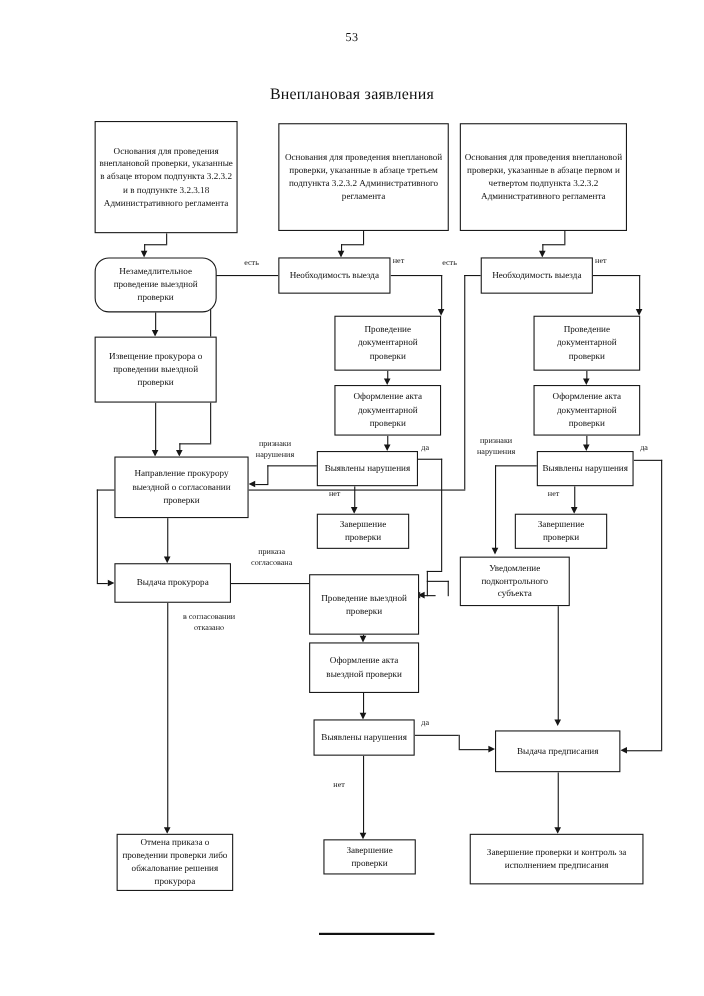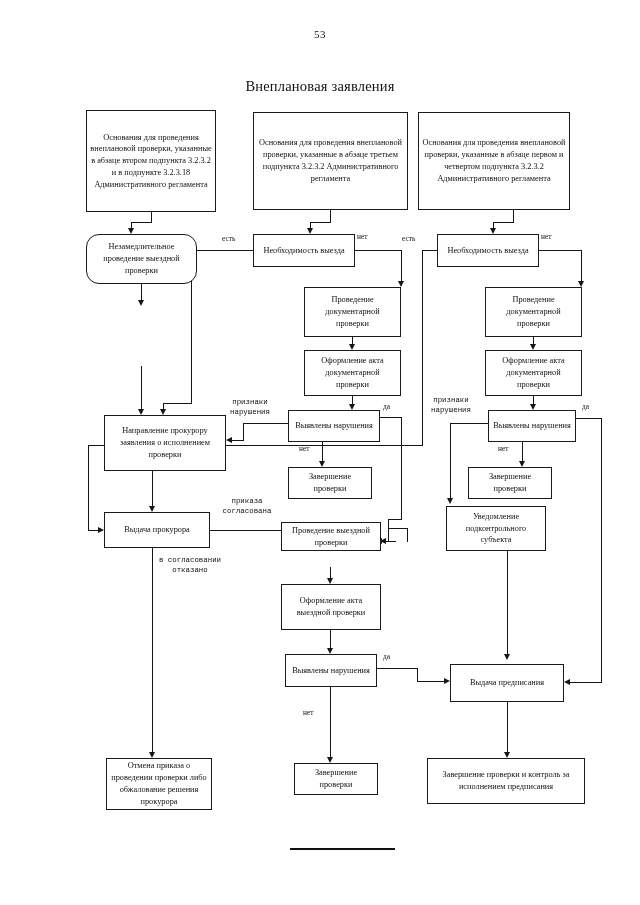--- a/index.html
+++ b/index.html
@@ -53,21 +53,21 @@
   .node span { display: block; width: 100%; }
   .edge-label {
     position: absolute;
     font-size: 7.4px;
     line-height: 1.3;
     text-align: center;
     white-space: nowrap;
     z-index: 4;
     background: transparent;
   }
-  .edge-label.multi { white-space: normal; font-family: Liberation Mono, monospace; }
+  .edge-label.multi { white-space: normal; }
   .ln {
     position: absolute;
     background: #161616;
     z-index: 1;
   }
   .ln.h { height: 1px; }
   .ln.v { width: 1px; }
   .arw {
     position: absolute;
     width: 0;
@@ -134,26 +134,29 @@
   <div class="ln v" style="left:493px; top:222px; height:8px;"></div>
   <div class="arw down" style="left:490px; top:228px;"></div>
 
   <div class="node" style="left:86px; top:234px; width:111px; height:50px;border-radius:13px;">
     <span>Незамедлительное проведение выездной проверки</span>
   </div>
 
   <div class="ln v" style="left:141px; top:284px; height:18px;"></div>
   <div class="arw down" style="left:138px; top:300px;"></div>
 
+  <div class="node" style="left:86px; top:306px; width:111px; height:60px;">
+    <span>Извещение прокурора о проведении выездной проверки</span>
+  </div>
 
   <div class="ln v" style="left:141px; top:366px; height:45px;"></div>
   <div class="arw down" style="left:138px; top:409px;"></div>
 
   <div class="node" style="left:104px; top:415px; width:122px; height:56px;">
-    <span>Направление прокурору заявления о исполнением проверки</span>
+    <span>Направление прокурору выездной о согласовании проверки</span>
   </div>
 
   <div class="ln v" style="left:152px; top:471px; height:37px;"></div>
   <div class="arw down" style="left:149px; top:506px;"></div>
 
   <div class="node" style="left:104px; top:512px; width:106px; height:36px;">
     <span>Выдача прокурора</span>
   </div>
 
   <div class="ln v" style="left:152px; top:548px; height:206px;"></div>
@@ -243,21 +246,21 @@
   </div>
 
   <div class="ln h" style="left:210px; top:530px; width:77px;"></div>
   <div class="ln v" style="left:286px; top:530px; height:11px;"></div>
   <div class="ln h" style="left:286px; top:541px; width:3px;"></div>
   <div class="arw right" style="left:283px; top:538px;"></div>
   <div class="edge-label multi" style="left:216px; top:497px; width:62px;">
     <span>приказа согласована</span>
   </div>
 
-  <div class="node" style="left:281px; top:522px; width:100px; height:29px;">
+  <div class="node" style="left:281px; top:522px; width:100px; height:55px;">
     <span>Проведение выездной проверки</span>
   </div>
 
   <div class="ln v" style="left:330px; top:567px; height:13px;"></div>
   <div class="arw down" style="left:327px; top:578px;"></div>
 
   <div class="node" style="left:281px; top:584px; width:100px; height:46px;">
     <span>Оформление акта выездной проверки</span>
   </div>
 
@@ -333,21 +336,21 @@
   </div>
 
   <div class="ln h" style="left:576px; top:418px; width:26px;"></div>
   <div class="ln v" style="left:601px; top:418px; height:264px;"></div>
   <div class="ln h" style="left:570px; top:682px; width:32px;"></div>
   <div class="arw left" style="left:564px; top:679px;"></div>
   <div class="edge-label" style="left:582px; top:402px;">
     <span>да</span>
   </div>
 
-  <div class="node" style="left:418px; top:506px; width:100px; height:45px;margin-left:28px;">
+  <div class="node" style="left:418px; top:506px; width:100px; height:45px;">
     <span>Уведомление подконтрольного субъекта</span>
   </div>
 
   <div class="ln v" style="left:407px; top:528px; height:14px;"></div>
   <div class="ln h" style="left:388px; top:528px; width:20px;"></div>
   <div class="ln h" style="left:388px; top:541px; width:8px;"></div>
   <div class="arw left" style="left:380px; top:538px;"></div>
 
   <div class="node" style="left:450px; top:664px; width:114px; height:38px;">
     <span>Выдача предписания</span>

